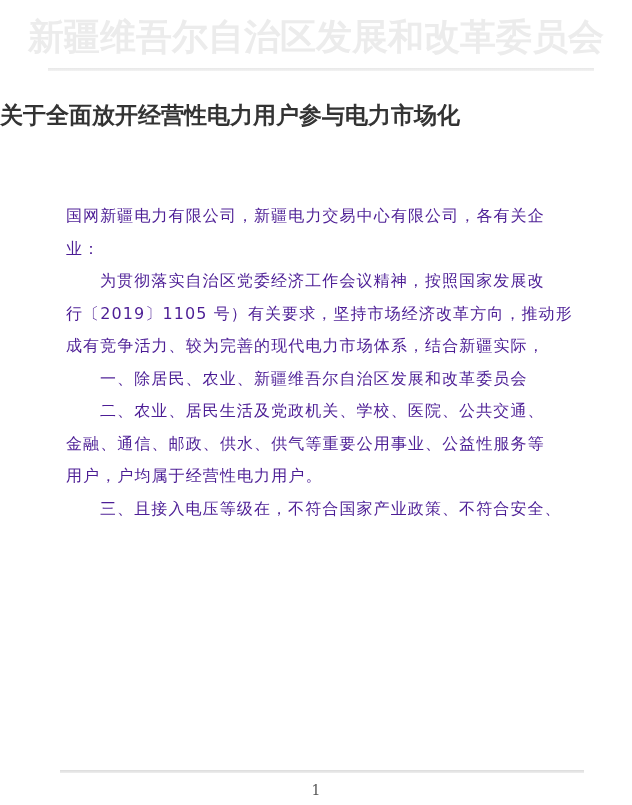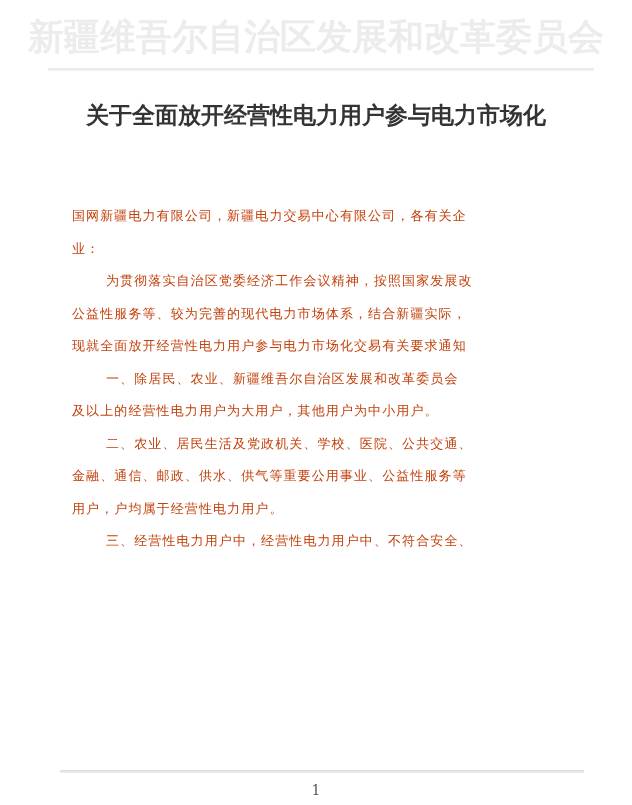--- a/index.html
+++ b/index.html
@@ -35,37 +35,36 @@
       top: 68px;
       width: 546px;
       height: 3px;
       background: linear-gradient(to bottom, #e8e8e8, #f2f2f2);
     }
     .title {
       position: absolute;
       left: 0;
       top: 98px;
       width: 632px;
-      text-align: center;
       font-family: "DejaVu Serif", "Liberation Serif", serif;
       font-weight: bold;
       font-size: 23px;
       line-height: 34px;
       color: #333333;
     }
     .title div { white-space: nowrap; }
     .body-text {
       position: absolute;
-      left: 72px;
+      left: 66px;
       top: 200px;
       width: 516px;
       font-family: "DejaVu Sans", "Liberation Sans", sans-serif;
-      font-size: 13px;
+      font-size: 16px;
       line-height: 32.5px;
-      color: #c2410c;
+      color: #4c1d95;
       letter-spacing: 1.1px;
     }
     .line {
       white-space: nowrap;
       height: 32.5px;
     }
     .indent { padding-left: 34px; }
     .footer-rule {
       position: absolute;
       left: 60px;
@@ -92,24 +91,23 @@
 <div class="letterhead-rule"></div>
 
 <div class="title">
   <div>关于全面放开经营性电力用户参与电力市场化</div>
 </div>
 
 <div class="body-text">
   <div class="line">国网新疆电力有限公司，新疆电力交易中心有限公司，各有关企</div>
   <div class="line">业：</div>
   <div class="line indent">为贯彻落实自治区党委经济工作会议精神，按照国家发展改</div>
-  <div class="line">公益性服务等、较为完善的现代电力市场体系，结合新疆实际，</div>
-  <div class="line">现就全面放开经营性电力用户参与电力市场化交易有关要求通知</div>
+  <div class="line">行〔2019〕1105 号）有关要求，坚持市场经济改革方向，推动形</div>
+  <div class="line">成有竞争活力、较为完善的现代电力市场体系，结合新疆实际，</div>
   <div class="line indent">一、除居民、农业、新疆维吾尔自治区发展和改革委员会</div>
-  <div class="line">及以上的经营性电力用户为大用户，其他用户为中小用户。</div>
   <div class="line indent">二、农业、居民生活及党政机关、学校、医院、公共交通、</div>
   <div class="line">金融、通信、邮政、供水、供气等重要公用事业、公益性服务等</div>
   <div class="line">用户，户均属于经营性电力用户。</div>
-  <div class="line indent">三、经营性电力用户中，经营性电力用户中、不符合安全、</div>
+  <div class="line indent">三、且接入电压等级在，不符合国家产业政策、不符合安全、</div>
 </div>
 
 <div class="footer-rule"></div>
 <div class="page-number">1</div>
 
 </body></html>

